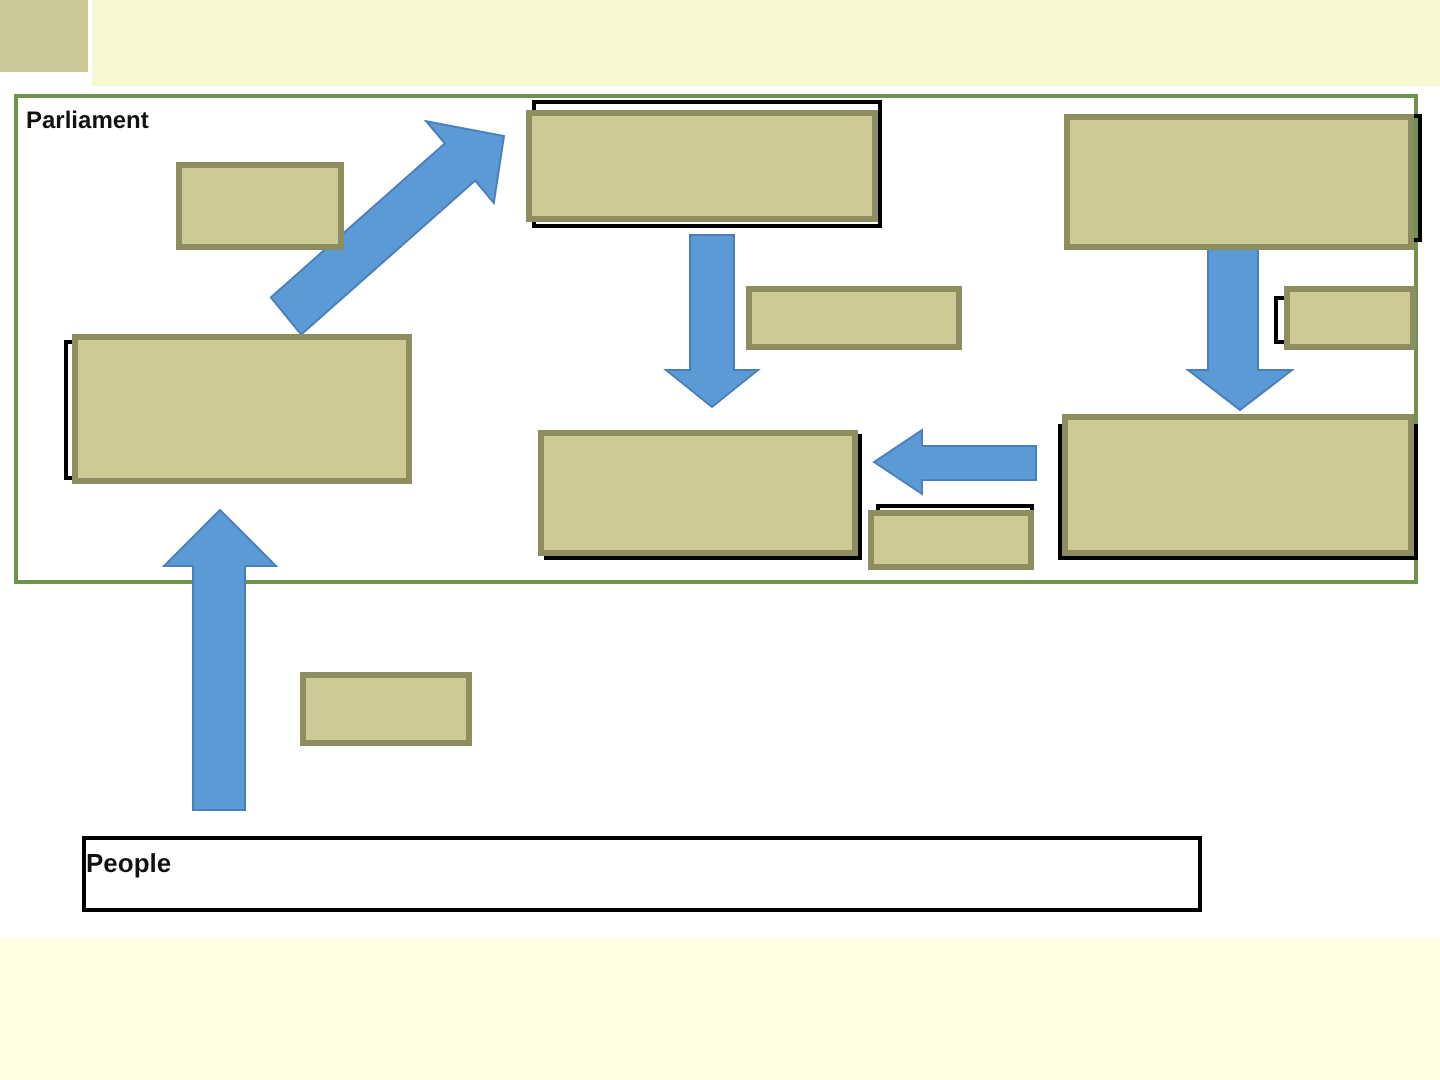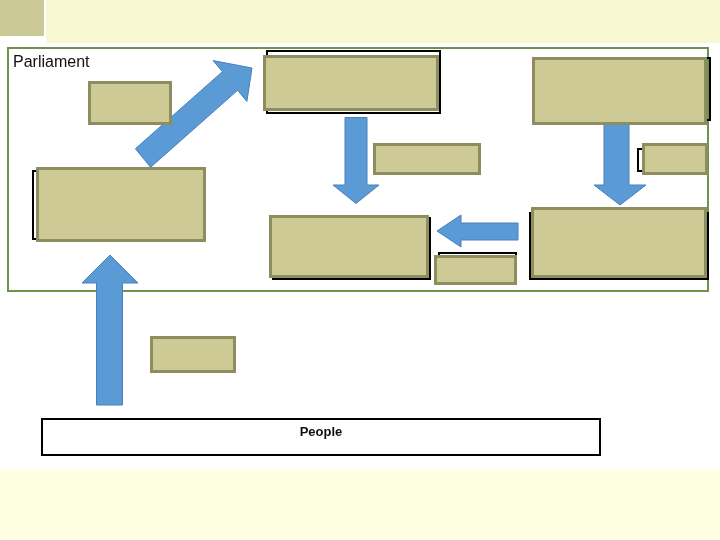--- a/index.html
+++ b/index.html
@@ -13,21 +13,21 @@
   .top-band{position:absolute;left:46px;top:0;width:674px;height:43px;background:#f8f8d2;}
   .bottom-band{position:absolute;left:0;top:469px;width:720px;height:71px;background:#fdfee2;}
 
   
   .container{
     position:absolute;left:7px;top:47px;width:702px;height:245px;
     background:#ffffff;border:2px solid #71924c;z-index:1;box-sizing:border-box;
   }
   .container-label{
     position:absolute;left:13px;top:53px;z-index:5;
-    font-size:16px;font-weight:normal;color:#111;letter-spacing:0px;
+    font-size:12px;font-weight:bold;color:#111;letter-spacing:0px;
   }
 
   
   .arrow-layer{position:absolute;left:0;top:0;width:720px;height:540px;z-index:2;}
   .arrow{fill:#5b9bd5;stroke:#4a7ebc;stroke-width:1;}
 
   
   .black-rect{position:absolute;border:2px solid #000;background:transparent;z-index:3;box-sizing:border-box;}
   .br2{left:266px;top:50px;width:175px;height:64px;}
   .br4{left:538px;top:57px;width:173px;height:64px;}
@@ -47,21 +47,21 @@
   .k6{left:36px;top:167px;width:170px;height:75px;}
   .k7{left:269px;top:215px;width:160px;height:63px;}
   .k8{left:434px;top:255px;width:83px;height:30px;}
   .k9{left:531px;top:207px;width:176px;height:71px;}
   .k10{left:150px;top:336px;width:86px;height:37px;}
 
   
   .people-box{
     position:absolute;left:41px;top:418px;width:560px;height:38px;
     background:#ffffff;border:2px solid #000;z-index:4;box-sizing:border-box;
-    text-align:center;
+    text-align:left;
   }
   .people-label{
     display:inline-block;margin-top:4px;
     font-size:13px;font-weight:bold;color:#111;
   }
 </style>
 </head>
 <body>
 
 <div class="corner-square"></div>

